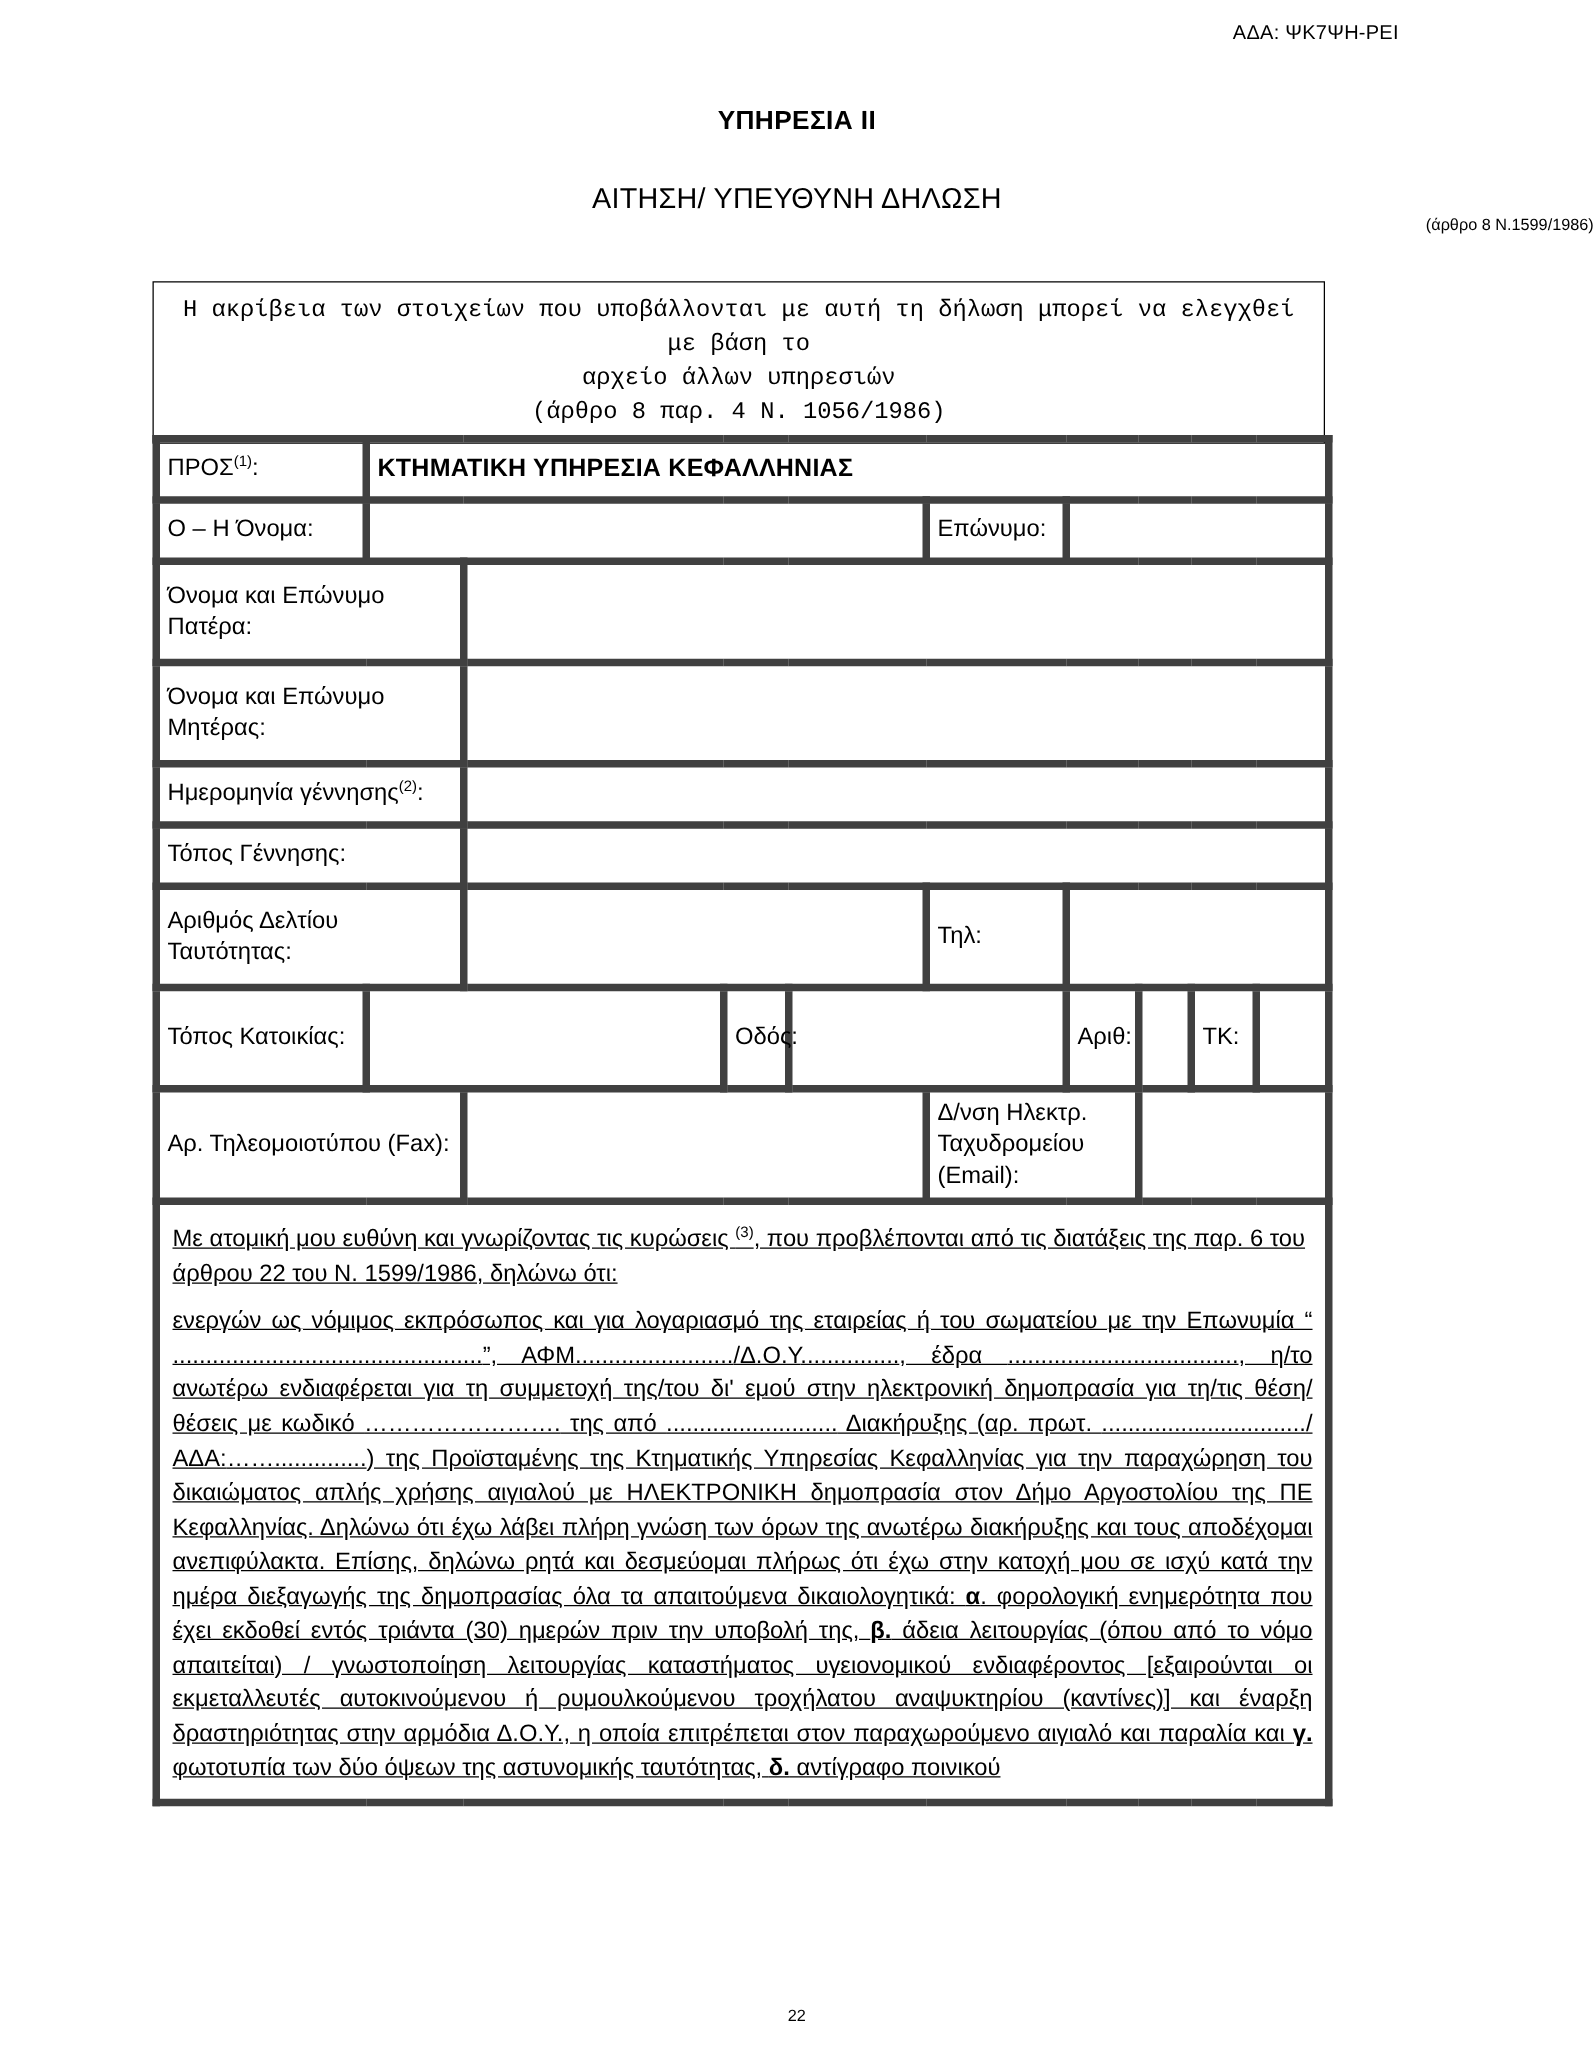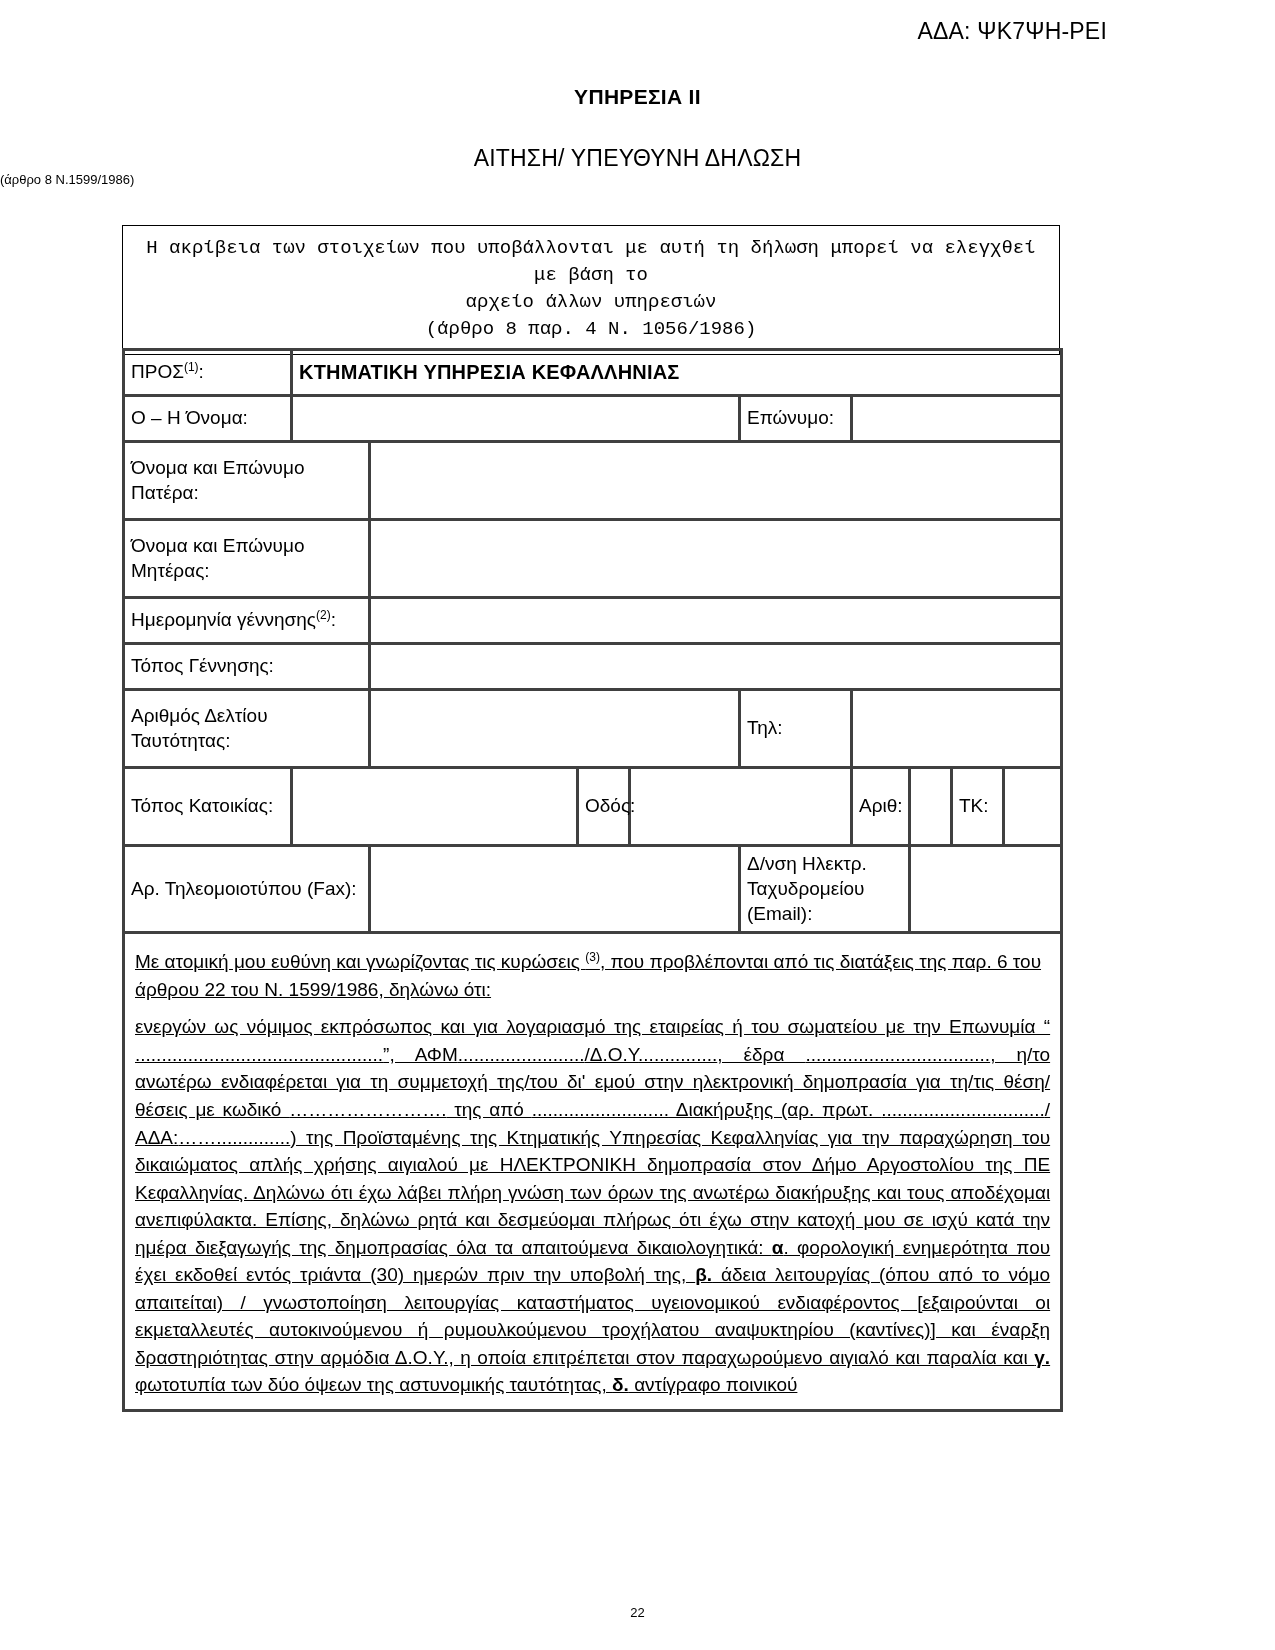--- a/index.html
+++ b/index.html
@@ -21,22 +21,22 @@
     width: 1275px;
     height: 1650px;
     box-sizing: border-box;
     padding: 0;
   }
 
   
   .ada-header {
     position: absolute;
     top: 18px;
-    right: 168px;
-    font-size: 23px;
+    right: 156px;
+    font-size: 16px;
     letter-spacing: 0.2px;
     white-space: nowrap;
   }
 
   
   .title-main {
     position: absolute;
     top: 85px;
     left: 0;
     width: 1275px;
@@ -52,21 +52,21 @@
     width: 1275px;
     text-align: center;
     font-size: 23px;
     letter-spacing: 0.2px;
   }
   .title-law {
     position: absolute;
     top: 172px;
     left: 0;
     width: 1275px;
-    text-align: left;
+    text-align: right;
     font-size: 13px;
   }
 
   
   .notice-box {
     position: absolute;
     top: 225px;
     left: 122px;
     width: 938px;
     box-sizing: border-box;
@@ -82,21 +82,21 @@
   .form-table {
     position: absolute;
     top: 348px;
     left: 122px;
     width: 938px;
     border-collapse: collapse;
     table-layout: fixed;
     font-size: 19px;
   }
   .form-table td {
-    border: 3px solid #404040;
+    border: 6px solid #404040;
     padding: 4px 6px 5px 6px;
     vertical-align: middle;
     line-height: 1.32;
     height: 34px;
   }
   td.tall-2 { height: 66px; }
   td.blank { padding: 0; }
   .lbl { white-space: normal; }
   .recipient {
     font-weight: bold;

